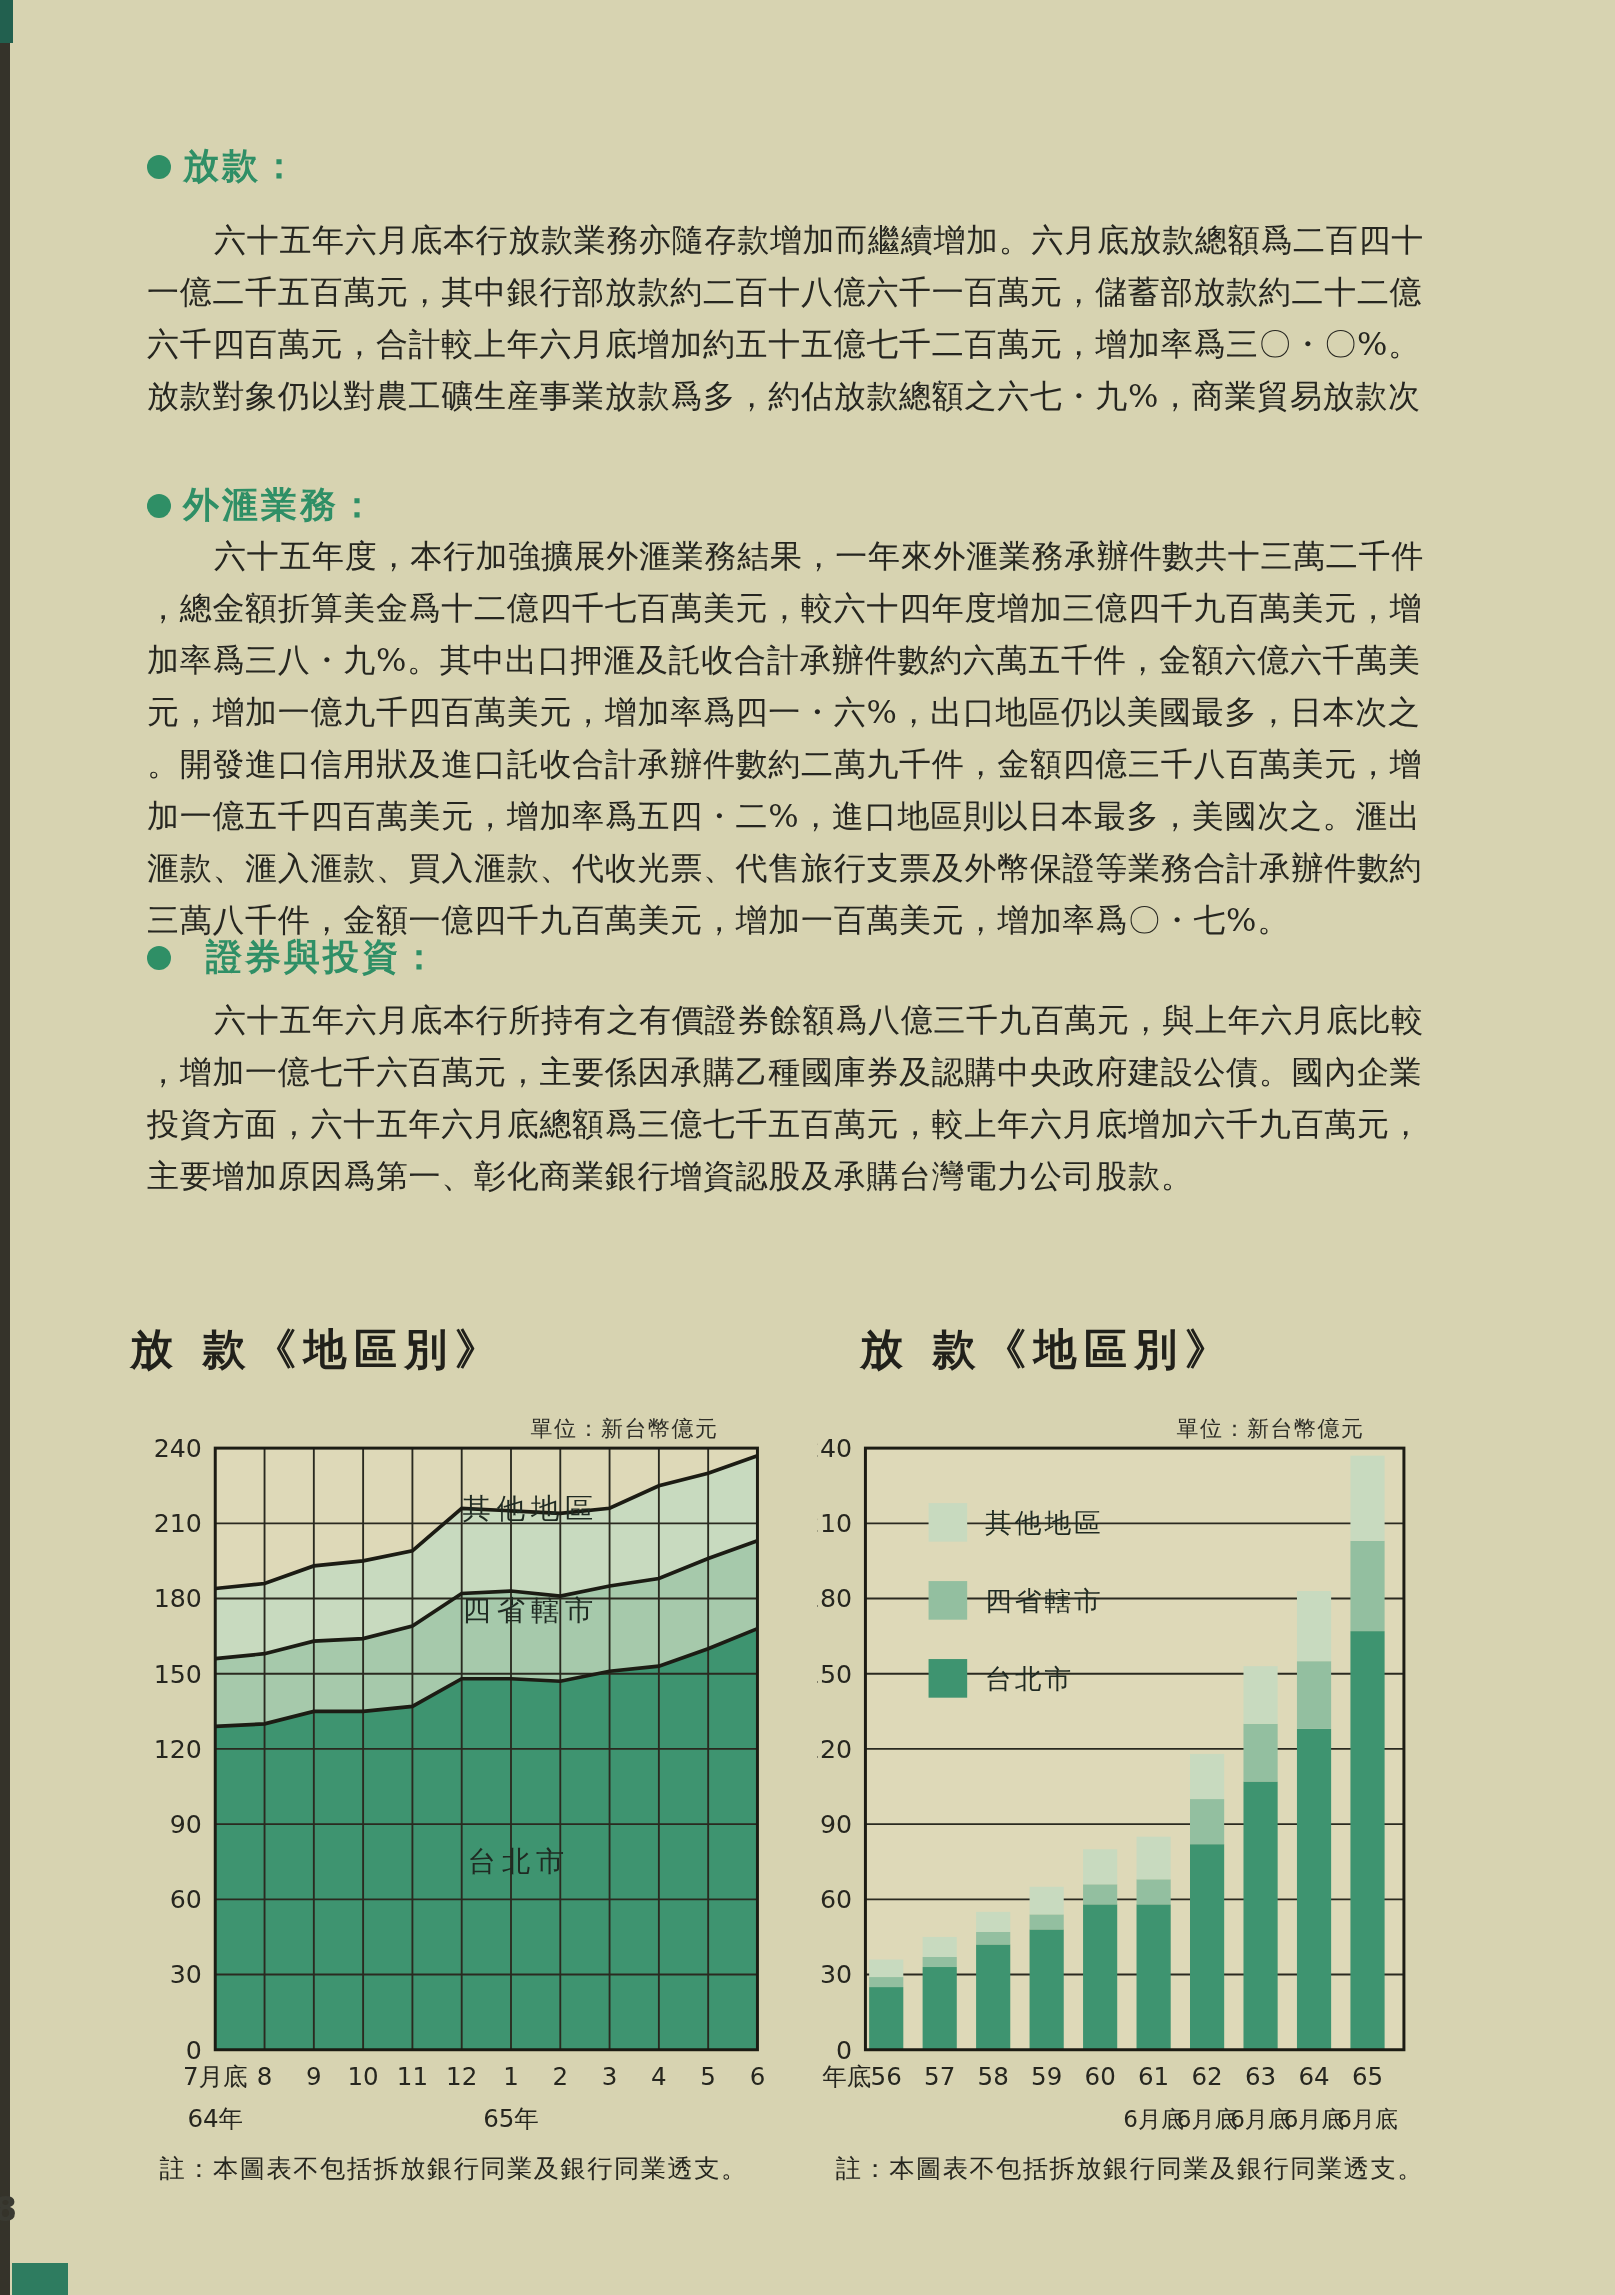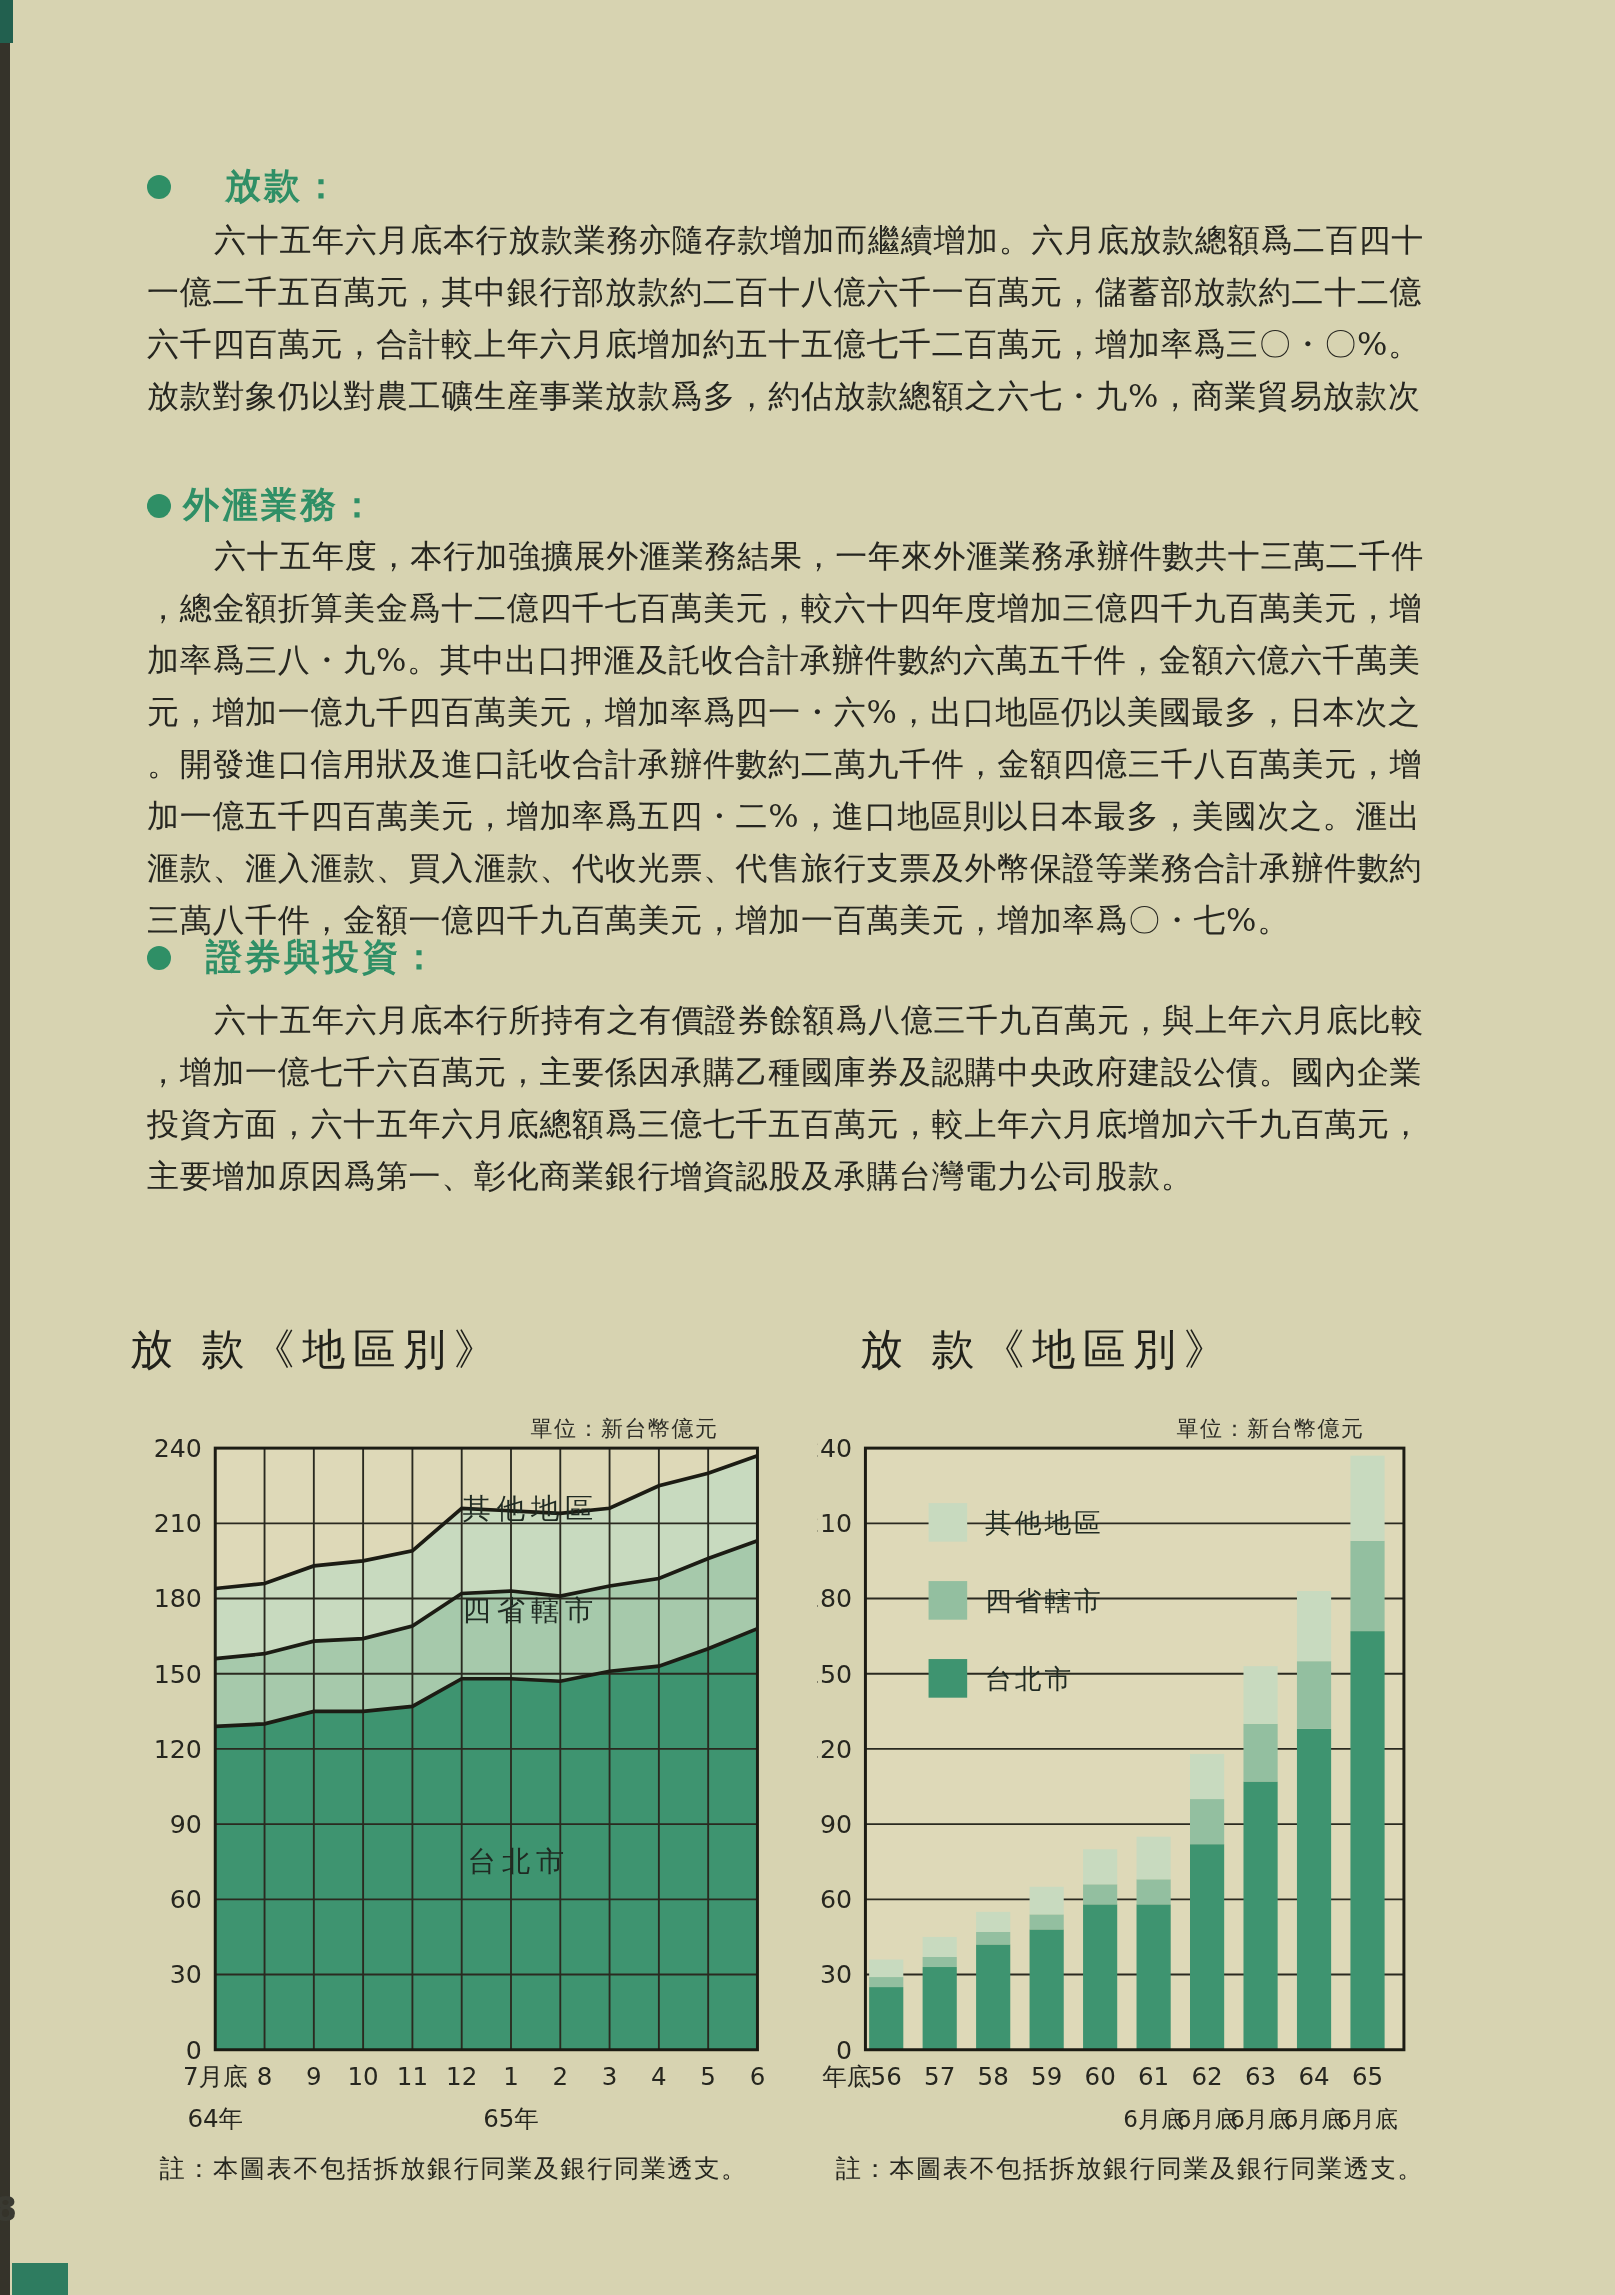--- a/index.html
+++ b/index.html
@@ -7,35 +7,35 @@
         font-family:"DejaVu Sans",sans-serif;color:#2b2b24;}
   .scan-edge{position:absolute;left:0;top:0;width:10.4px;height:2295px;background:#35332a;}
   .scan-edge-mark{position:absolute;left:0;top:0;width:12.6px;height:43px;background:#22604f;}
   .sec-head{position:absolute;left:147px;height:45px;font-size:36px;font-weight:700;color:#2f8f66;
             letter-spacing:3px;display:flex;align-items:center;}
   .bullet{display:inline-block;width:24px;height:24px;border-radius:50%;background:#2f8f66;margin-right:12px;}
   .para{position:absolute;left:147px;width:1382px;font-family:"DejaVu Serif",serif;
         font-size:32px;line-height:52px;letter-spacing:0.7px;color:#262620;}
   .para div{height:52px;white-space:nowrap;}
   .para div.first{text-indent:67px;}
-  .chart-title{position:absolute;top:1321px;font-size:43px;font-weight:400;color:#21211b;
+  .chart-title{position:absolute;top:1321px;font-size:43px;font-weight:700;color:#21211b;
                letter-spacing:7.4px;white-space:nowrap;}
   .unit{position:absolute;top:1414px;width:275px;text-align:center;font-size:22px;color:#2e2e27;letter-spacing:1.5px;}
   .page-number{position:absolute;left:-6px;top:2190px;font-size:33px;color:#3a3a32;font-weight:700;}
   .corner-mark{position:absolute;left:12px;top:2263px;width:56px;height:33px;background:#2e7c60;}
   svg text{font-family:"DejaVu Sans",sans-serif;}
 </style>
 </head>
 <body>
 
 <div class="page">
   <div class="scan-edge"></div>
   <div class="scan-edge-mark"></div>
 
-  <div class="sec-head" style="top:164px;gap:42px;">
+  <div class="sec-head" style="top:144px;">
     <span class="bullet"></span>
     <span>放款：</span>
   </div>
   <div class="para" style="top:214px;">
       <div class="first">六十五年六月底本行放款業務亦隨存款增加而繼續增加。六月底放款總額爲二百四十</div>
       <div>一億二千五百萬元，其中銀行部放款約二百十八億六千一百萬元，儲蓄部放款約二十二億</div>
       <div>六千四百萬元，合計較上年六月底增加約五十五億七千二百萬元，增加率爲三〇・〇%。</div>
       <div>放款對象仍以對農工礦生産事業放款爲多，約佔放款總額之六七・九%，商業貿易放款次</div>
     </div>
 

